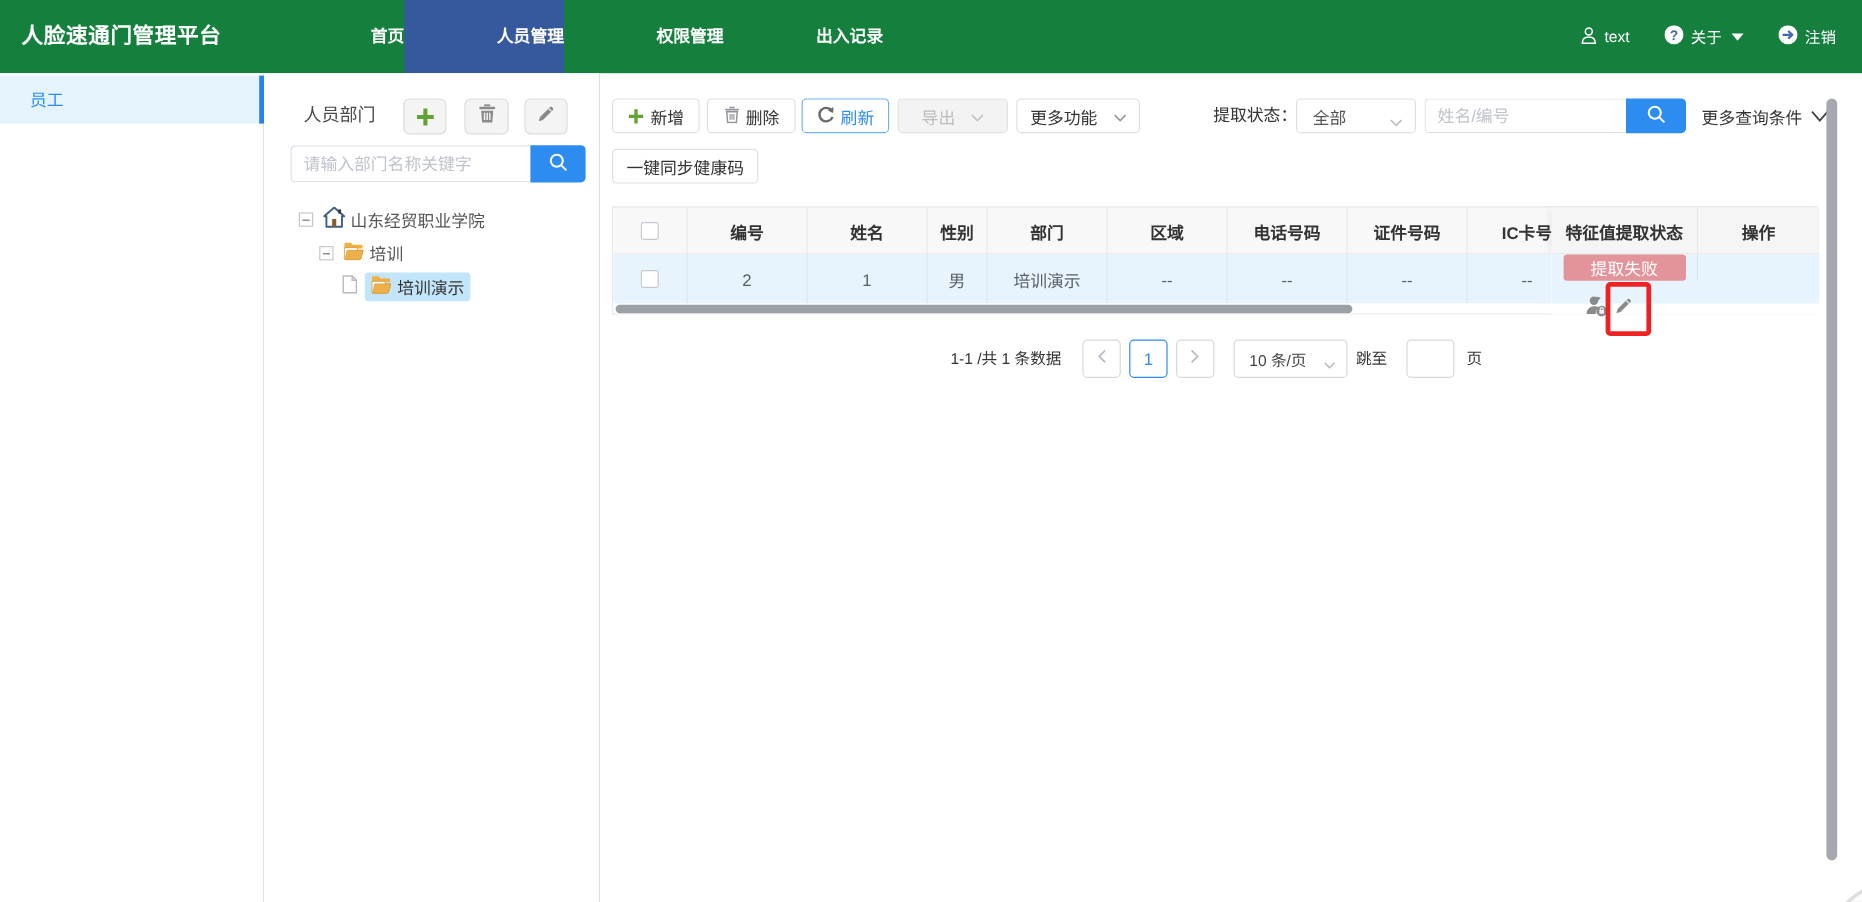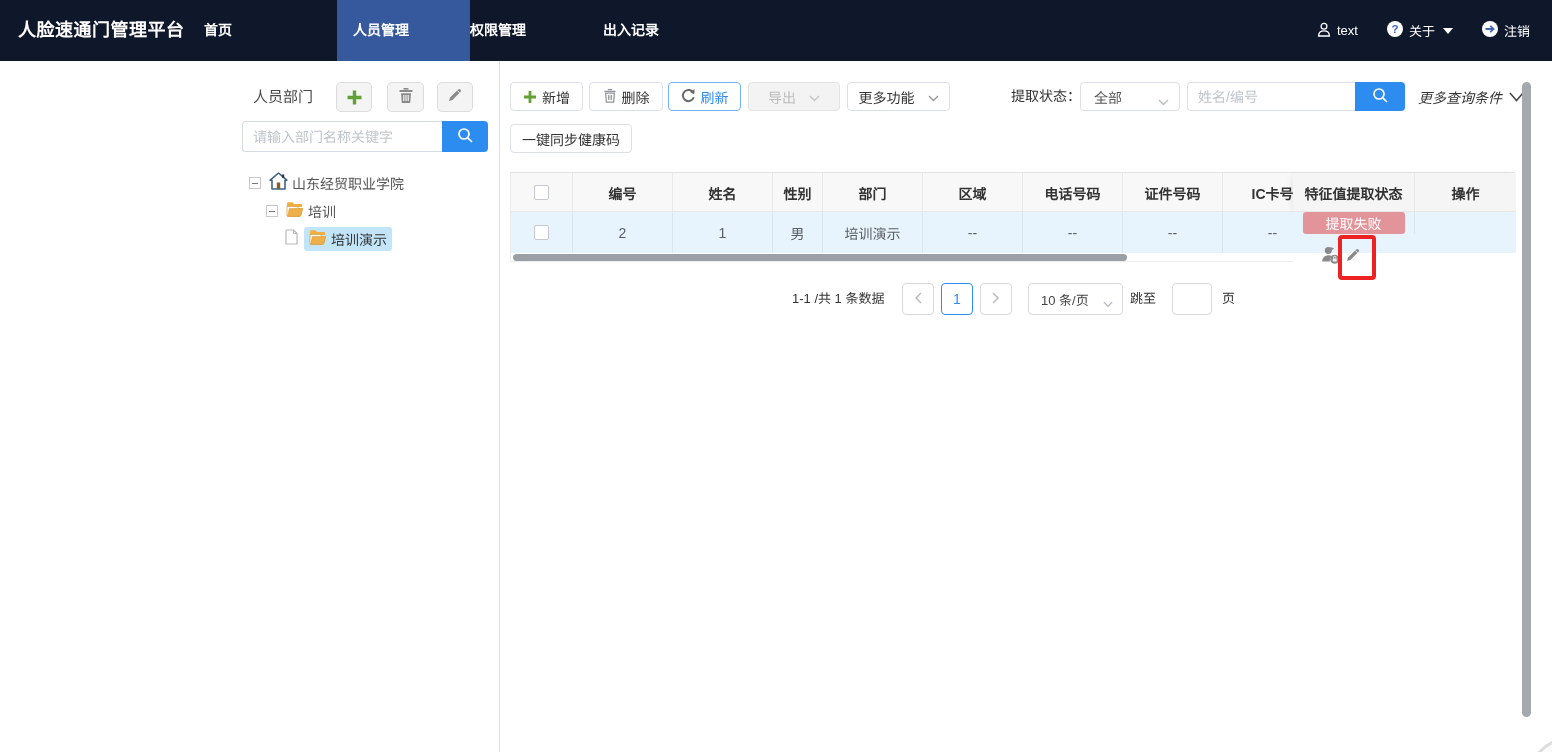--- a/index.html
+++ b/index.html
@@ -2,24 +2,24 @@
 <html lang="zh-CN"><head>
 <meta charset="utf-8">
 <title>人脸速通门管理平台</title>
 <style>
   * { margin:0; padding:0; box-sizing:border-box; }
   html,body { width:1552px; height:752px; overflow:hidden; }
   body { font-family:"Liberation Sans", sans-serif; background:#fff; color:#333; }
   #app { position:relative; width:1552px; height:752px; overflow:hidden; background:#fff; }
 
   
-  .navbar { position:absolute; left:0; top:0; width:1552px; height:61px; background:#0f172a; }
+  .navbar { position:absolute; left:0; top:0; width:1552px; height:61px; background:#15803d; }
   .navbar-title { position:absolute; left:18px; top:0; height:61px; line-height:61px; color:#fff; font-size:18px; font-weight:bold; letter-spacing:0.5px; }
   .nav-tabs { position:absolute; left:204px; top:0; height:61px; display:flex; }
-  .nav-tab { width:133px; height:61px; line-height:61px; text-align:left; color:#fff; font-size:14px; font-weight:bold; cursor:pointer; }
+  .nav-tab { width:133px; height:61px; line-height:61px; text-align:right; color:#fff; font-size:14px; font-weight:bold; cursor:pointer; }
   .nav-tab.active { background:#36589c;padding-left:16px; }
   .nav-right { position:absolute; right:22px; top:0; height:61px; display:flex; align-items:center; gap:29px; color:#fff; font-size:13px; }
   .nav-right-item { display:flex; align-items:center; gap:6px; cursor:pointer; }
   .caret-down { width:0; height:0; border-left:5px solid transparent; border-right:5px solid transparent; border-top:6px solid #fff; margin-left:2px; }
 
   
   .sidebar { position:absolute; left:0; top:61px; width:220px; height:691px; background:#fff; border-right:1px solid #e4e4e4; }
   .sidebar-item { position:relative; margin-top:2px; height:40px; line-height:40px; padding-left:25px; font-size:14px; color:#2e8cf0; background:#e5f3fc; cursor:pointer; }
   .sidebar-item::after { content:""; position:absolute; right:-1px; top:0; width:4px; height:40px; background:#2584e8; }
 
@@ -54,21 +54,21 @@
   .btn-morefn { left:847px; width:103px; }
   .btn-sync { left:510px; top:124px; width:122px; }
 
   .status-label { position:absolute; left:1011px; top:82px; height:29px; line-height:29px; font-size:14px; color:#333; }
   .select-box { position:absolute; left:1080px; top:82px; width:100px; height:29px; border:1px solid #dcdfe6; border-radius:4px; background:#fff; font-size:14px; color:#555; display:flex; align-items:center; cursor:pointer; }
   .select-box .sel-text { padding-left:13px; }
   .select-box .sel-arrow { position:absolute; right:10px; top:10px; }
   .kw-input { position:absolute; left:1187px; top:82px; width:168px; height:29px; border:1px solid #dcdfe6; border-right:none; border-radius:4px 0 0 4px; padding:0 10px; font-size:14px; color:#333; outline:none; font-family:"Liberation Sans", sans-serif; }
   .kw-input::placeholder { color:#bfc4cc; }
   .kw-search-btn { position:absolute; left:1355px; top:82px; width:50px; height:29px; background:#2d8cf0; border:none; border-radius:0 4px 4px 0; display:flex; align-items:center; justify-content:center; cursor:pointer; }
-  .more-query { position:absolute; left:1418px; top:82px; height:29px; display:flex; align-items:center; gap:7px; font-size:14px; color:#333; cursor:pointer;font-style:italic; }
+  .more-query { position:absolute; left:1418px; top:82px; height:29px; display:flex; align-items:center; gap:7px; font-size:14px; color:#333; cursor:pointer; }
 
   
   .table-wrap { position:absolute; left:510px; top:172px; width:1005px; height:90px; border-top:1px solid #e2e2e2; border-bottom:1px solid #ececec; border-left:1px solid #ececec; border-right:1px solid #ececec; background:#fff; }
   .scroll-area { position:absolute; left:0; top:0; width:782px; height:80px; overflow:hidden; }
   .grid { position:absolute; left:0; top:0; width:812px; }
   .grid-header { display:flex; height:39px; background:#f8f8f8; border-bottom:1px solid #e8e8e8;text-align:center; }
   .grid-header .cell { display:flex; align-items:center; justify-content:center; font-size:14px; font-weight:bold; color:#333; border-right:1px solid #e9e9e9; height:39px; }
   .grid-row { display:flex; height:41px; background:#e8f4fd; }
   .grid-row .cell { display:flex; align-items:center; justify-content:center; font-size:14px; color:#5a5e66; border-right:1px solid #d9e7f2; height:41px; }
   .c0{width:62px;} .c1{width:100px;} .c2{width:100px;} .c3{width:50px;} .c4{width:100px;} .c5{width:100px;} .c6{width:100px;} .c7{width:100px;} .c8{width:100px;}
@@ -144,20 +144,23 @@
           <svg width="16" height="16" viewBox="0 0 16 16">
               <circle cx="8" cy="8" r="8" fill="#fff"></circle>
               <path d="M3.5 8 H11 M8.2 4.8 L11.6 8 L8.2 11.2" stroke="#4268b2" stroke-width="1.8" fill="none"></path>
             </svg>
         </span>
         <span>注销</span>
       </div>
     </div>
   </div>
 
+  <div class="sidebar">
+    <div class="sidebar-item">员工</div>
+  </div>
 
   <div class="dept-panel">
     <div class="dept-title">人员部门</div>
 
     <div class="icon-btn add">
       <span style="display:flex;">
         <svg width="17" height="17" viewBox="0 0 17 17">
             <path d="M8.5 1.5 V15.5 M1.5 8.5 H15.5" stroke="#61a135" stroke-width="3.4"></path>
           </svg>
       </span>

